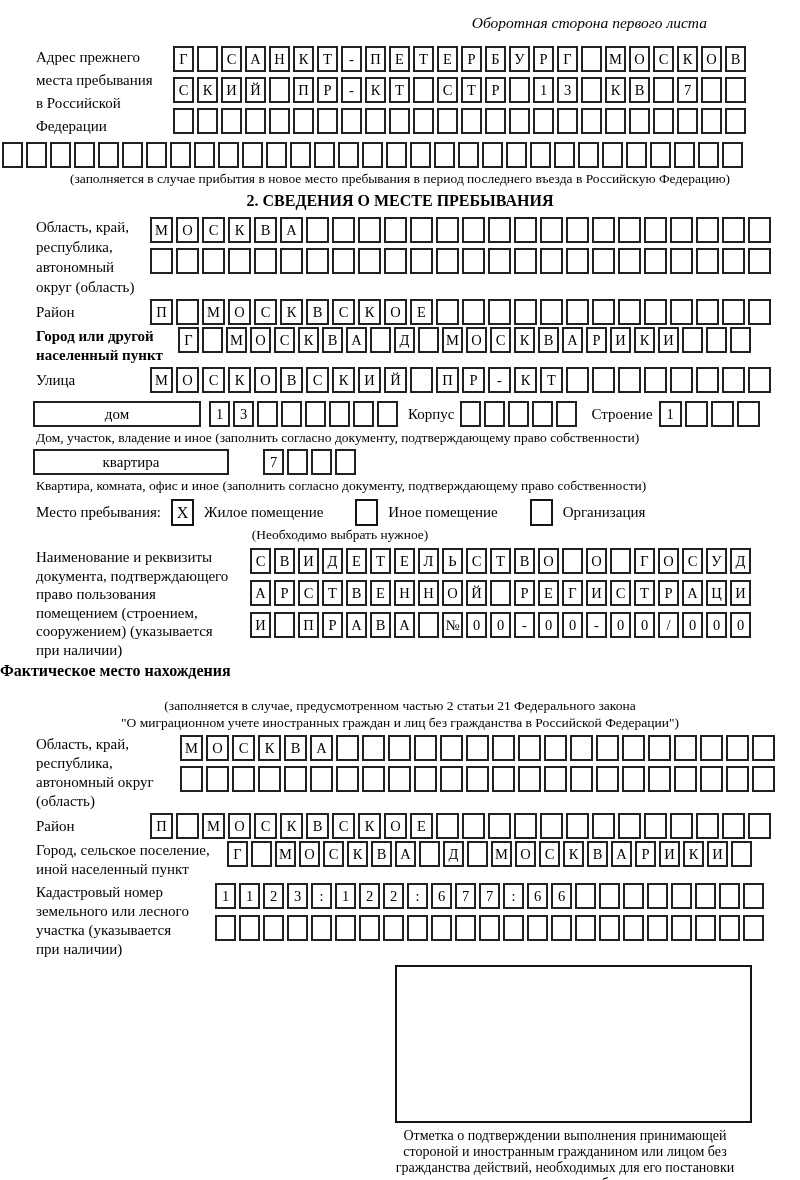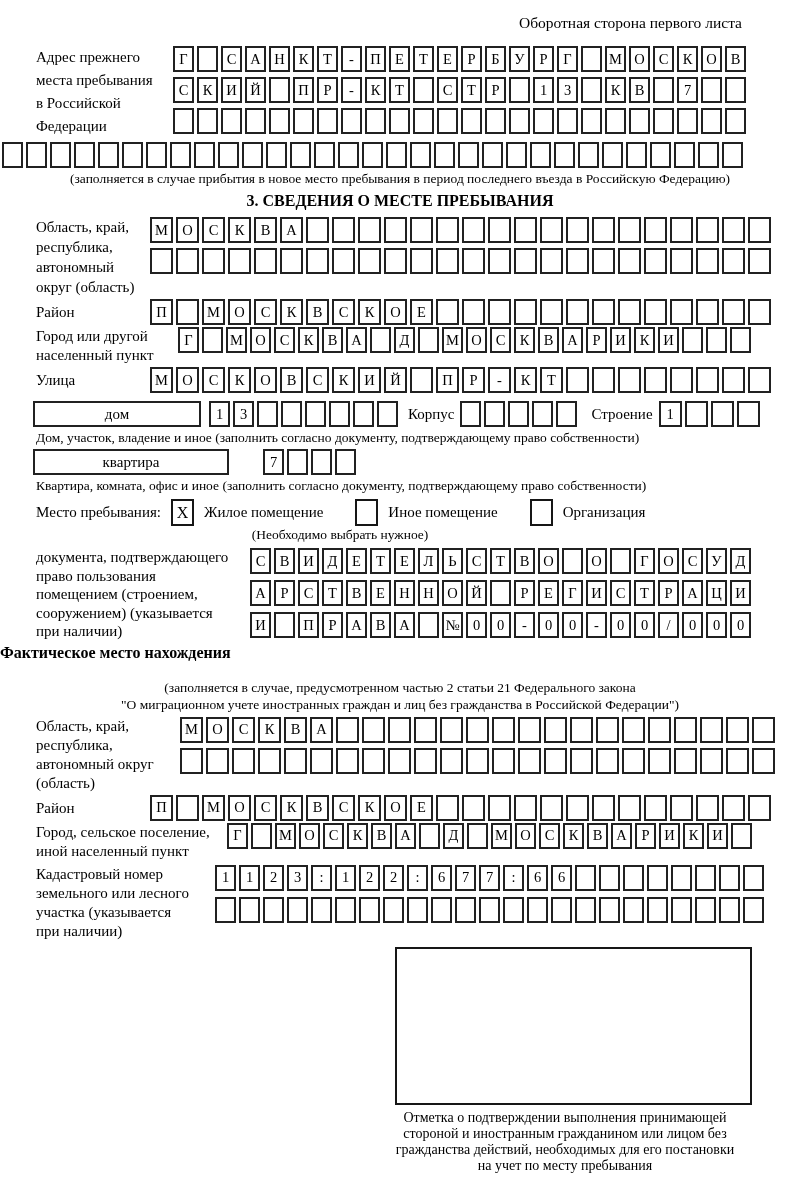--- a/index.html
+++ b/index.html
@@ -4,21 +4,21 @@
 <style>
   * { box-sizing: border-box; }
   html,body { margin:0; padding:0; }
   body {
     width:800px; height:1180px; overflow:hidden;
     background:#ffffff; color:#000;
     font-family:"Liberation Serif", serif; font-size:15px;
   }
   .page { position:relative; width:800px; height:1180px; }
 
-  .hdr { margin:14px 58px 0 0; text-align:right; font-size:15.5px; }
+  .hdr { margin:14px 93px 0 0; text-align:right; font-size:15.5px;font-style:italic; }
 
   .cells { display:flex; gap:3px; }
   .cell {
     flex:0 0 auto; width:21px; height:26px;
     border:2px solid #212121; background:#fff;
     display:flex; align-items:center; justify-content:center;
     font-size:14.5px; line-height:1;
   }
   .cells-lg .cell { width:23px; }
 
@@ -39,21 +39,21 @@
 
   .sec-title { margin-top:4px; text-align:center; font-weight:bold; font-size:16px; line-height:20px; }
 
   .region-row { margin:6px 0 0 36px; }
   .region-row .flabel { width:114px; line-height:20px; }
 
   .district-row { margin:2px 0 0 36px; }
   .district-row .flabel { width:114px; }
 
   .city-row { margin:2px 0 0 36px; }
-  .city-row .flabel { width:142px; line-height:19px; }
+  .city-row .flabel { width:142px; line-height:19px;font-weight:bold; }
 
   .street-row { margin:2px 0 0 36px; }
   .street-row .flabel { width:114px; }
 
   .house-row { margin:8px 0 0 33px; display:flex; align-items:center; }
   .wide-box {
     height:26px; border:2px solid #212121; background:#fff;
     display:flex; align-items:center; justify-content:center; font-size:15px;
   }
   .house-box { width:168px; }
@@ -222,21 +222,21 @@
       <span class="cell"></span>
       <span class="cell"></span>
       <span class="cell"></span>
       <span class="cell"></span>
       <span class="cell"></span>
       <span class="cell"></span>
       <span class="cell"></span>
     </div>
   <div class="note center note1">(заполняется в случае прибытия в новое место пребывания в период последнего въезда в Российскую Федерацию)</div>
 
-  <div class="sec-title">3. СВЕДЕНИЯ О МЕСТЕ ПРЕБЫВАНИЯ</div>
+  <div class="sec-title">2. СВЕДЕНИЯ О МЕСТЕ ПРЕБЫВАНИЯ</div>
 
   <div class="frow region-row">
     <div class="flabel">
       <div>Область, край,</div>
       <div>республика,</div>
       <div>автономный</div>
       <div>округ (область)</div>
     </div>
     <div class="cellcol">
       <div class="cells cells-lg">
@@ -434,20 +434,21 @@
     <div class="opt-lbl">Жилое помещение</div>
     <div class="cb"></div>
     <div class="opt-lbl">Иное помещение</div>
     <div class="cb"></div>
     <div class="opt-lbl">Организация</div>
   </div>
   <div class="note neednote">(Необходимо выбрать нужное)</div>
 
   <div class="frow doc-row">
     <div class="flabel">
+      <div>Наименование и реквизиты</div>
       <div>документа, подтверждающего</div>
       <div>право пользования</div>
       <div>помещением (строением,</div>
       <div>сооружением) (указывается</div>
       <div>при наличии)</div>
     </div>
     <div class="cellcol">
       <div class="cells">
           <span class="cell">С</span>
           <span class="cell">В</span>

